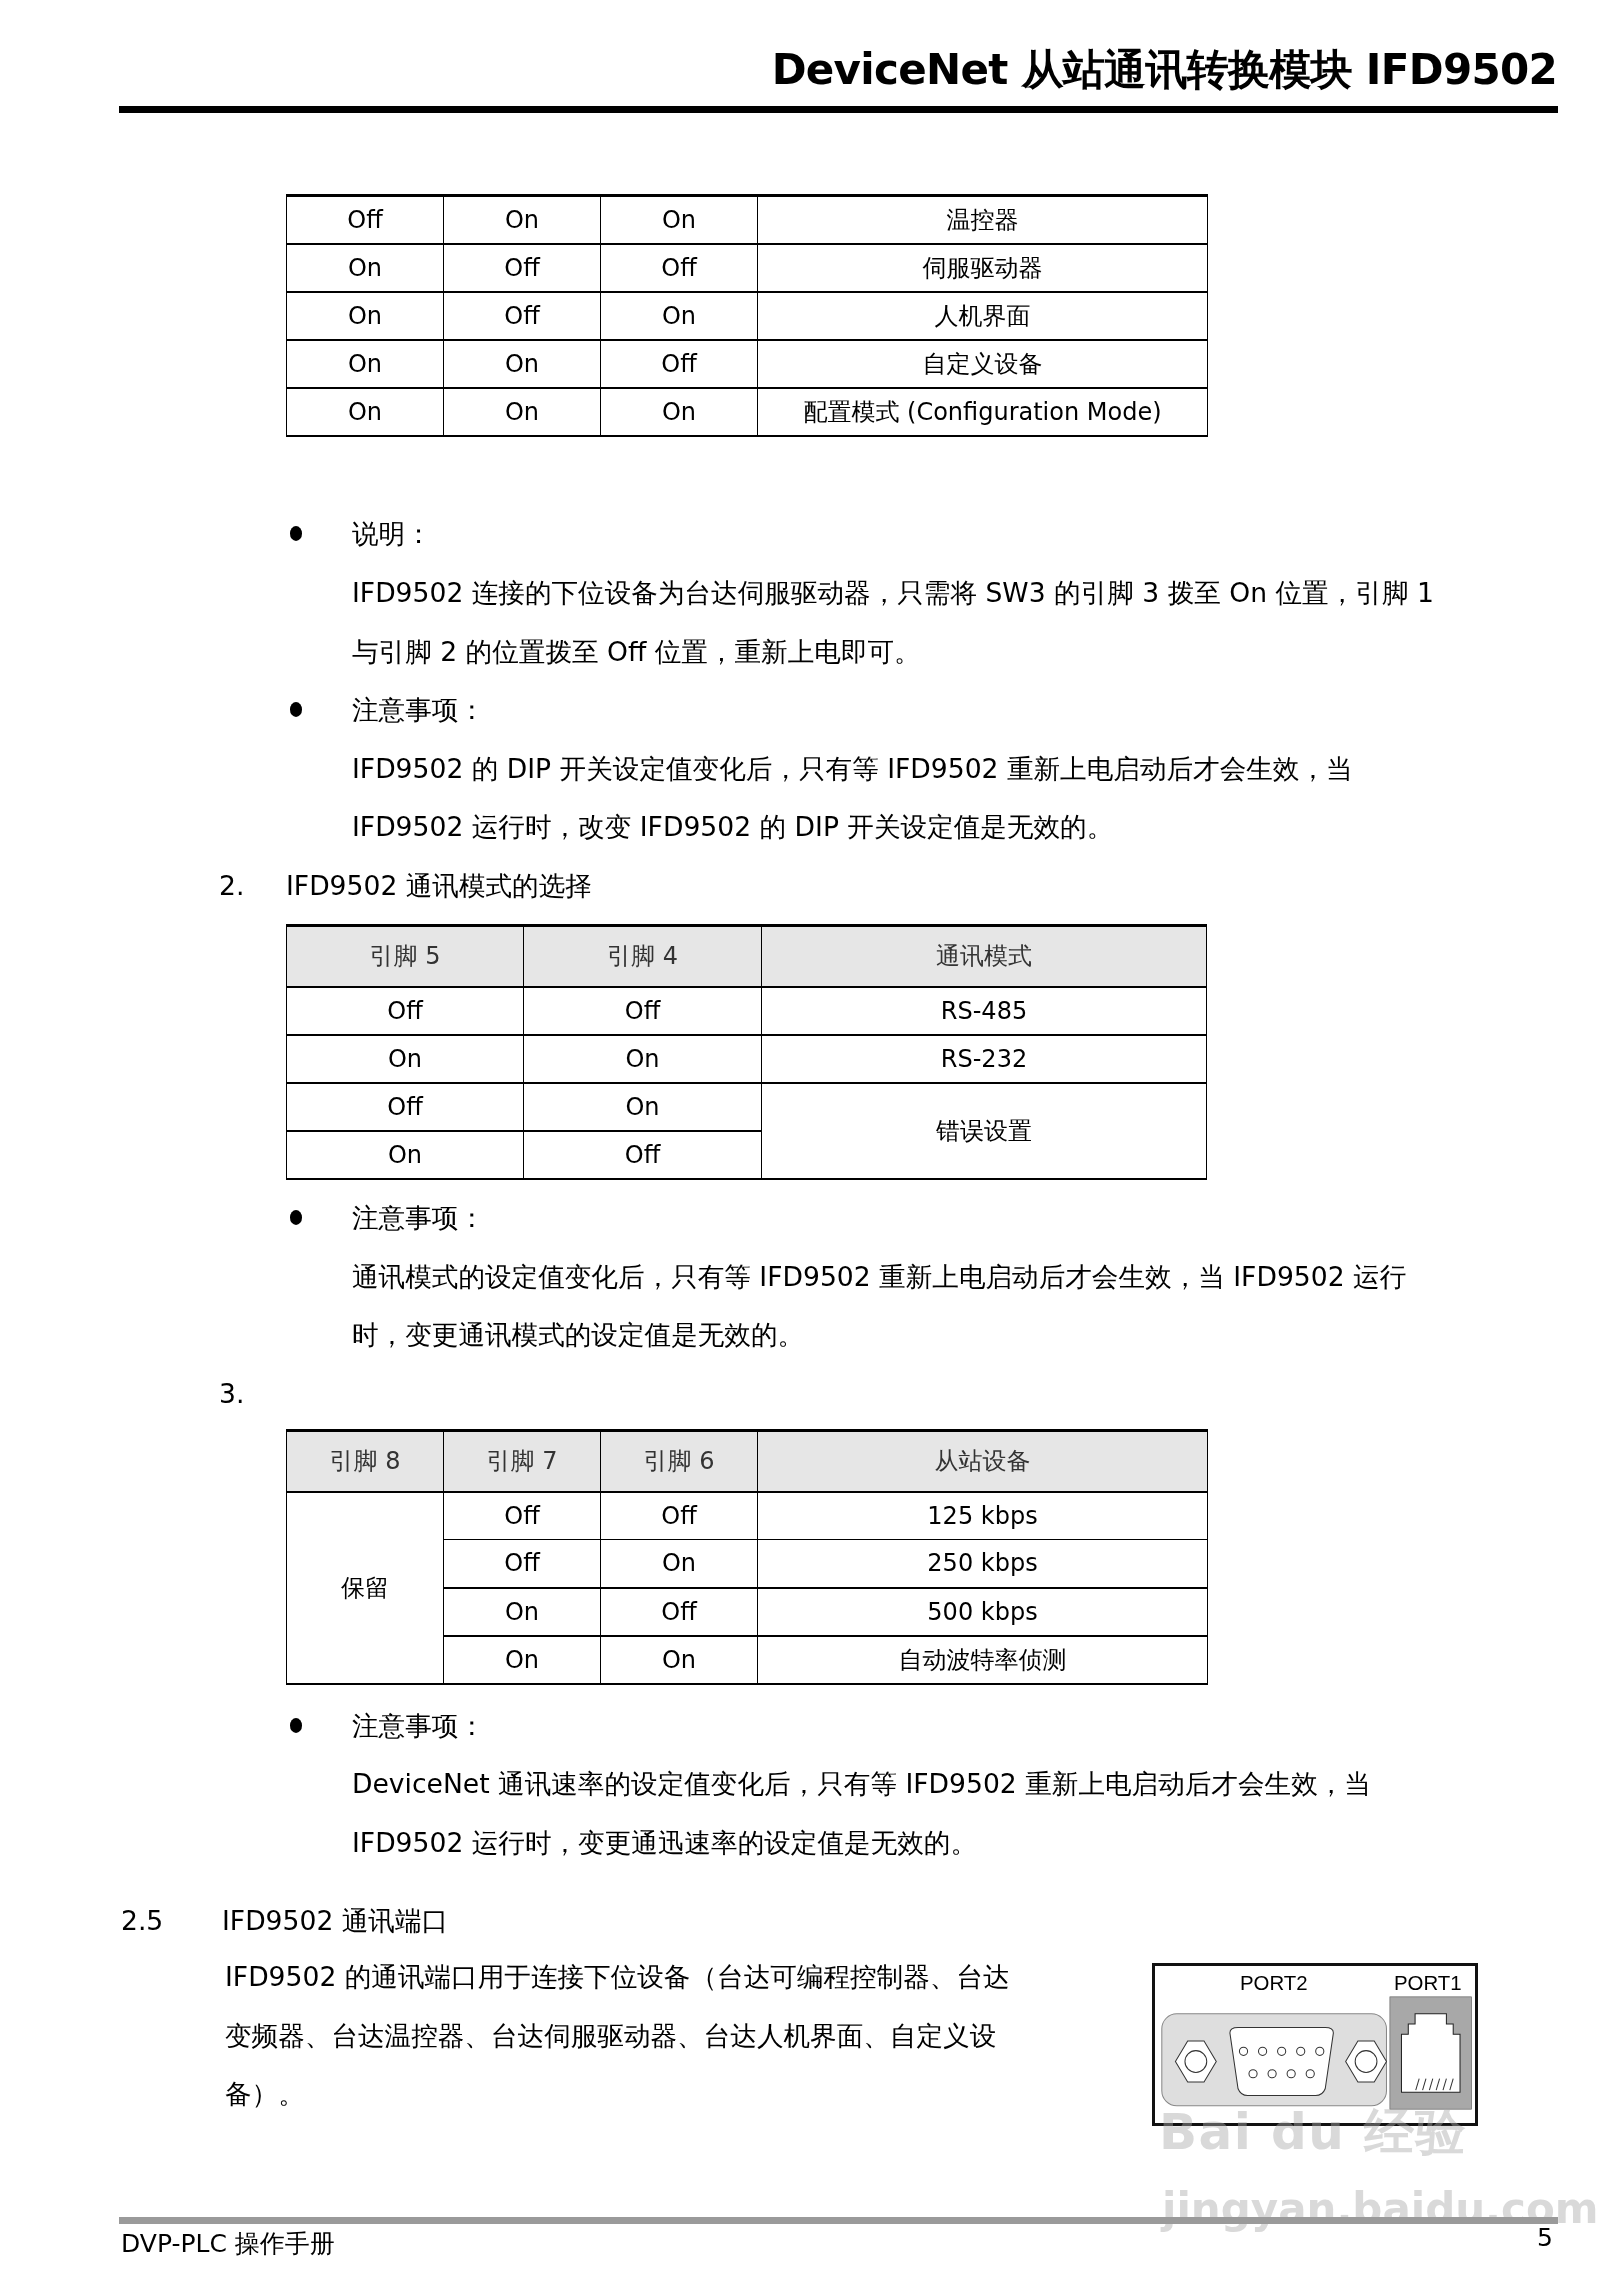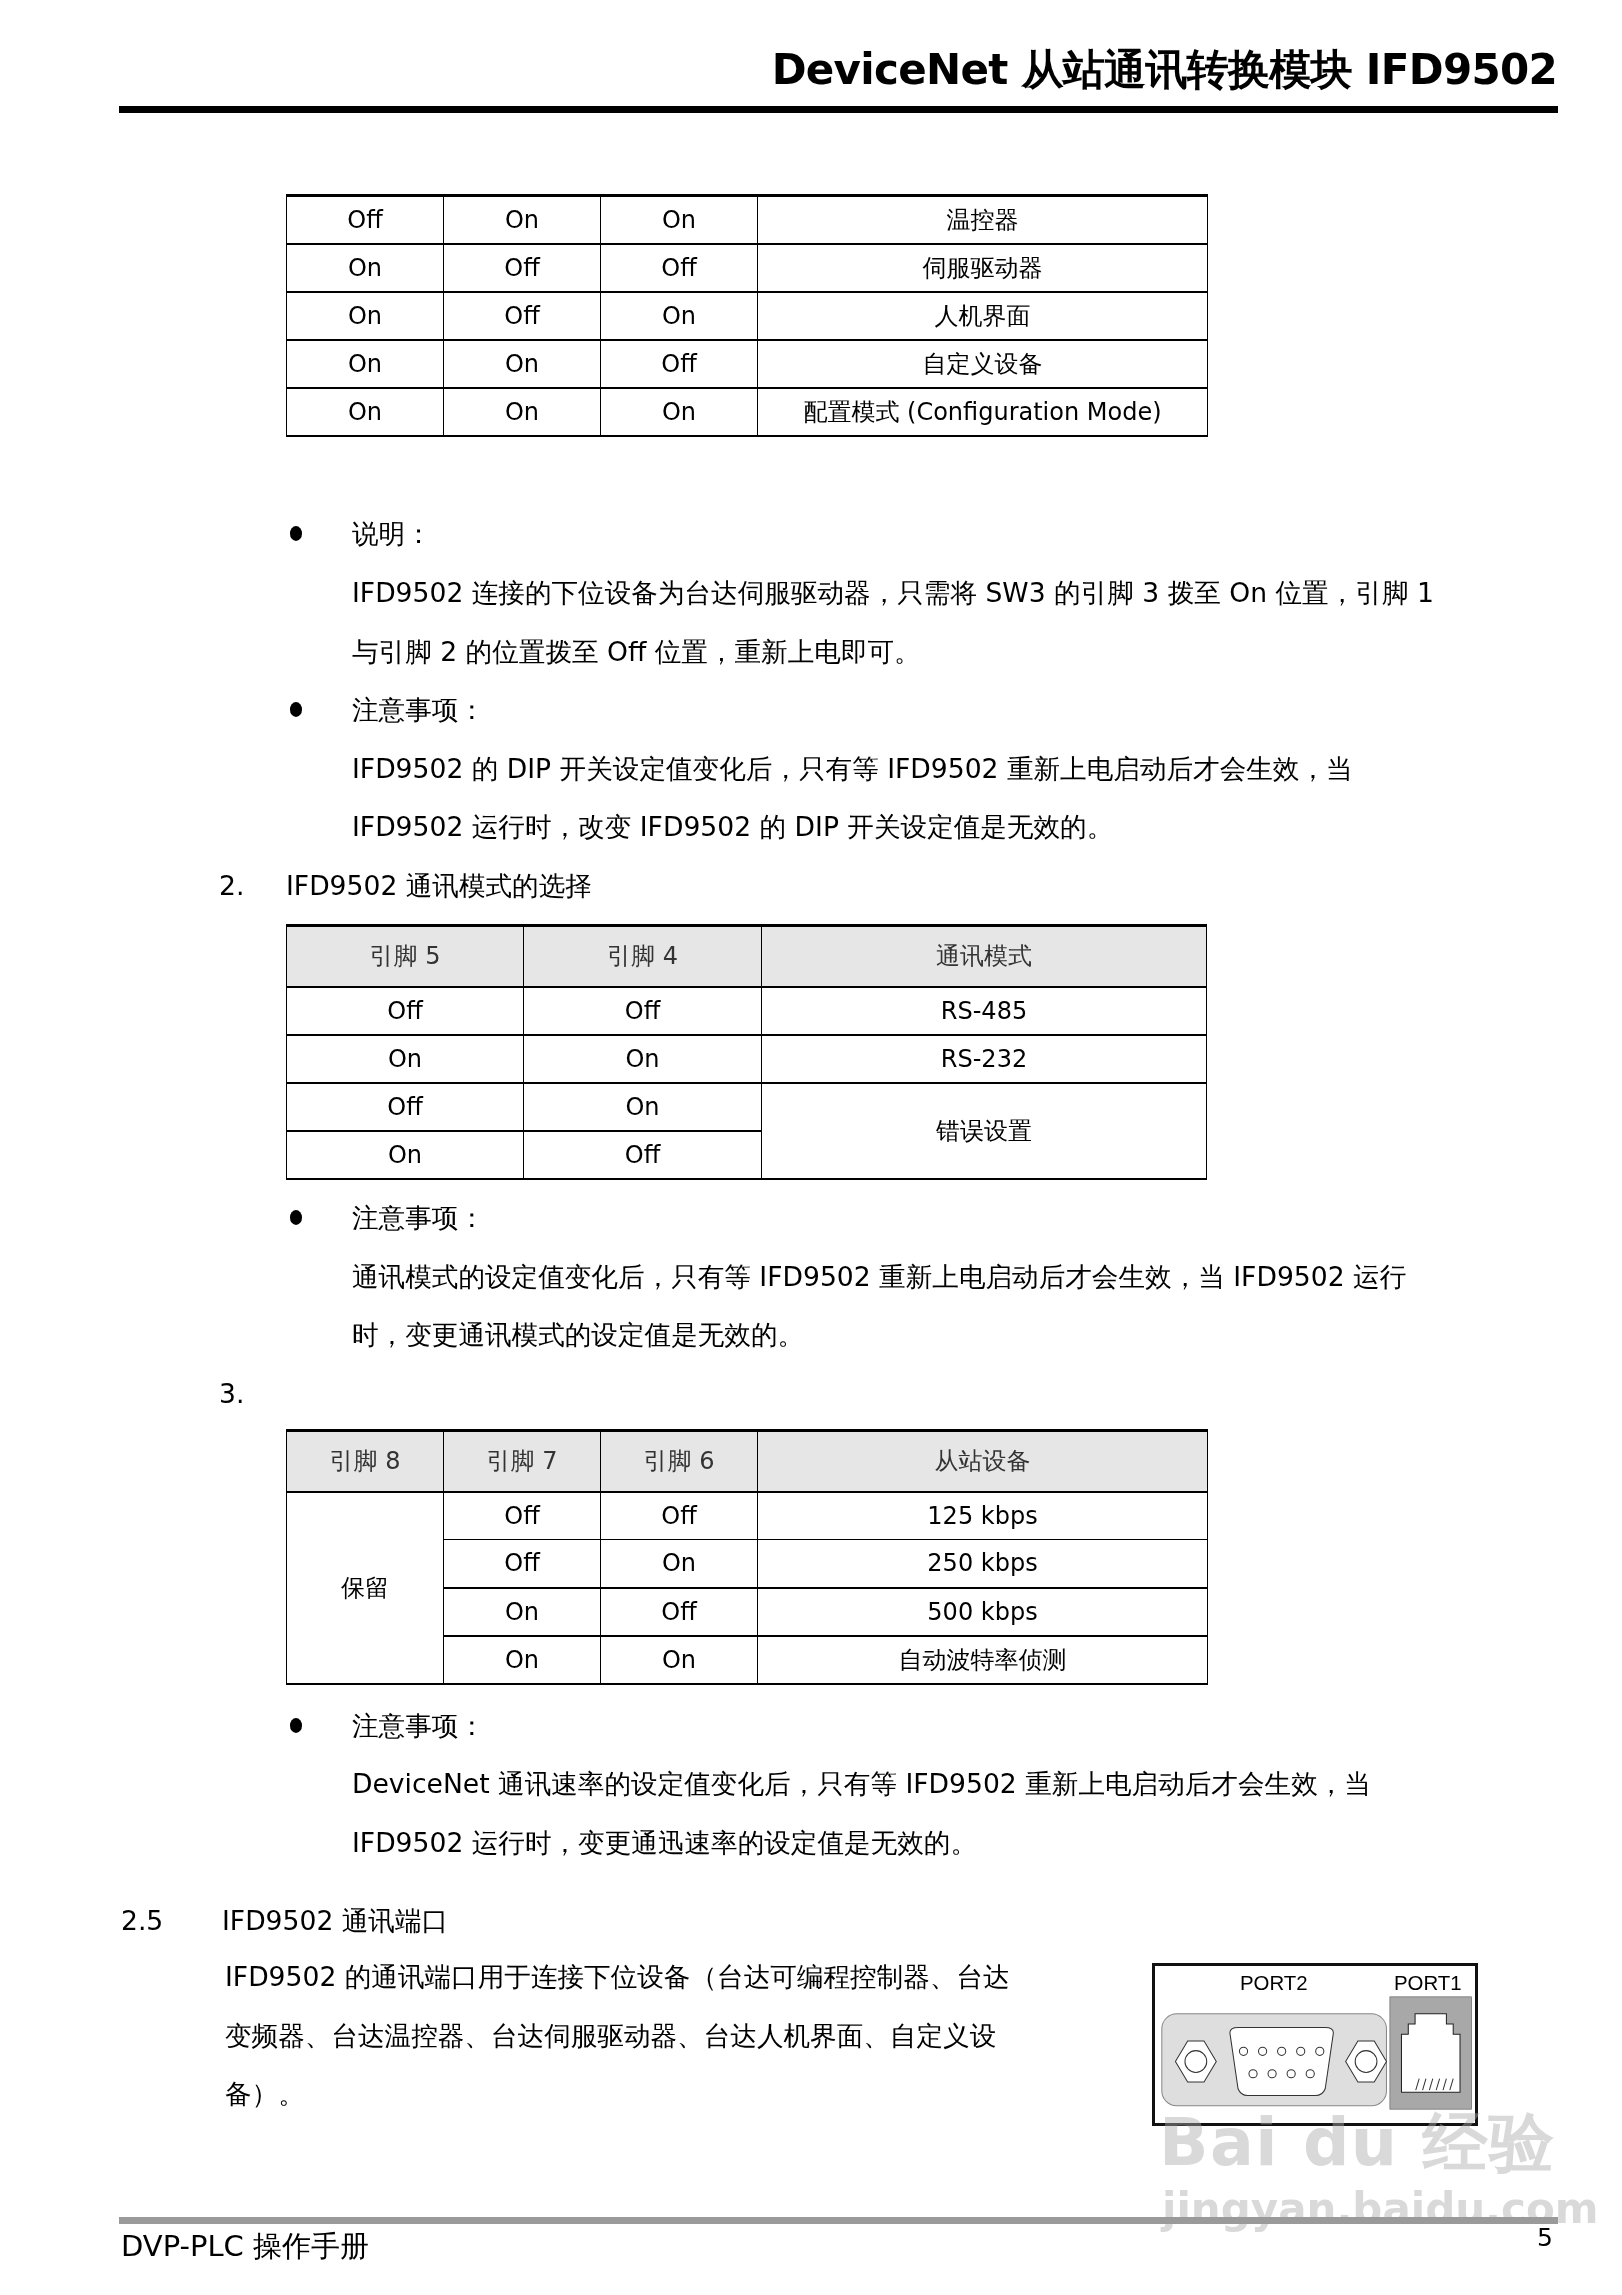--- a/index.html
+++ b/index.html
@@ -13,21 +13,21 @@
   table.t td, table.t th { border:0.7px solid #000; text-align:center; vertical-align:middle; padding:0; font-weight:normal; }
   table.t tr.head th { background:#e6e6e6; color:#333; }
   table.t { border-top:3.4px solid #000; border-bottom:2.7px solid #000; border-left:1.4px solid #000; border-right:1.4px solid #000; }
   table.t tr.head th { border-bottom:2.7px solid #000; }
   table.t tr.thick td { border-top:2.7px solid #000; }
 
   .txt { font-size:26.6px; line-height:59px; white-space:nowrap; }
   .bullet { width:12.3px; height:15px; border-radius:50%; background:#000; }
 
   .footer-rule { left:119px; top:2217px; width:1439px; height:6.8px; background:#9a9a9a; }
-  .footer-left { left:121px; top:2227px; font-size:29px; }
+  .footer-left { left:121px; top:2227px; font-size:25px; }
   .footer-right { left:1537px; top:2223px; font-size:25px; }
 
   .port-box { left:1152px; top:1963px; width:320px; height:157px; border:3.4px solid #111; background:#fff; }
   .wm { color:rgba(170,170,170,0.45); font-weight:bold; }
 </style>
 </head>
 <body>
 
 <div class="abs hdr-title">DeviceNet  从站通讯转换模块 IFD9502</div>
 <div class="abs hdr-rule"></div>
@@ -206,19 +206,19 @@
       <line x1="383" y1="182" x2="388" y2="165"></line>
         <line x1="393" y1="182" x2="398" y2="165"></line>
         <line x1="403" y1="182" x2="408" y2="165"></line>
       <line x1="413" y1="182" x2="418" y2="165"></line>
         <line x1="423" y1="182" x2="428" y2="165"></line>
         <line x1="433" y1="182" x2="438" y2="165"></line>
     </g>
   </svg>
 </div>
 
-<div class="abs wm" style="left:1159px; top:2099px; font-size:65px; letter-spacing:1.4px;">Bai du 经验</div>
+<div class="abs wm" style="left:1159px; top:2099px; font-size:50px; letter-spacing:1.4px;">Bai du 经验</div>
 <div class="abs wm" style="left:1162px; top:2184px; font-size:42px;">jingyan.baidu.com</div>
 
 <div class="abs footer-rule"></div>
 <div class="abs footer-left">DVP-PLC  操作手册</div>
 <div class="abs footer-right">5</div>
 
 
 </body></html>

